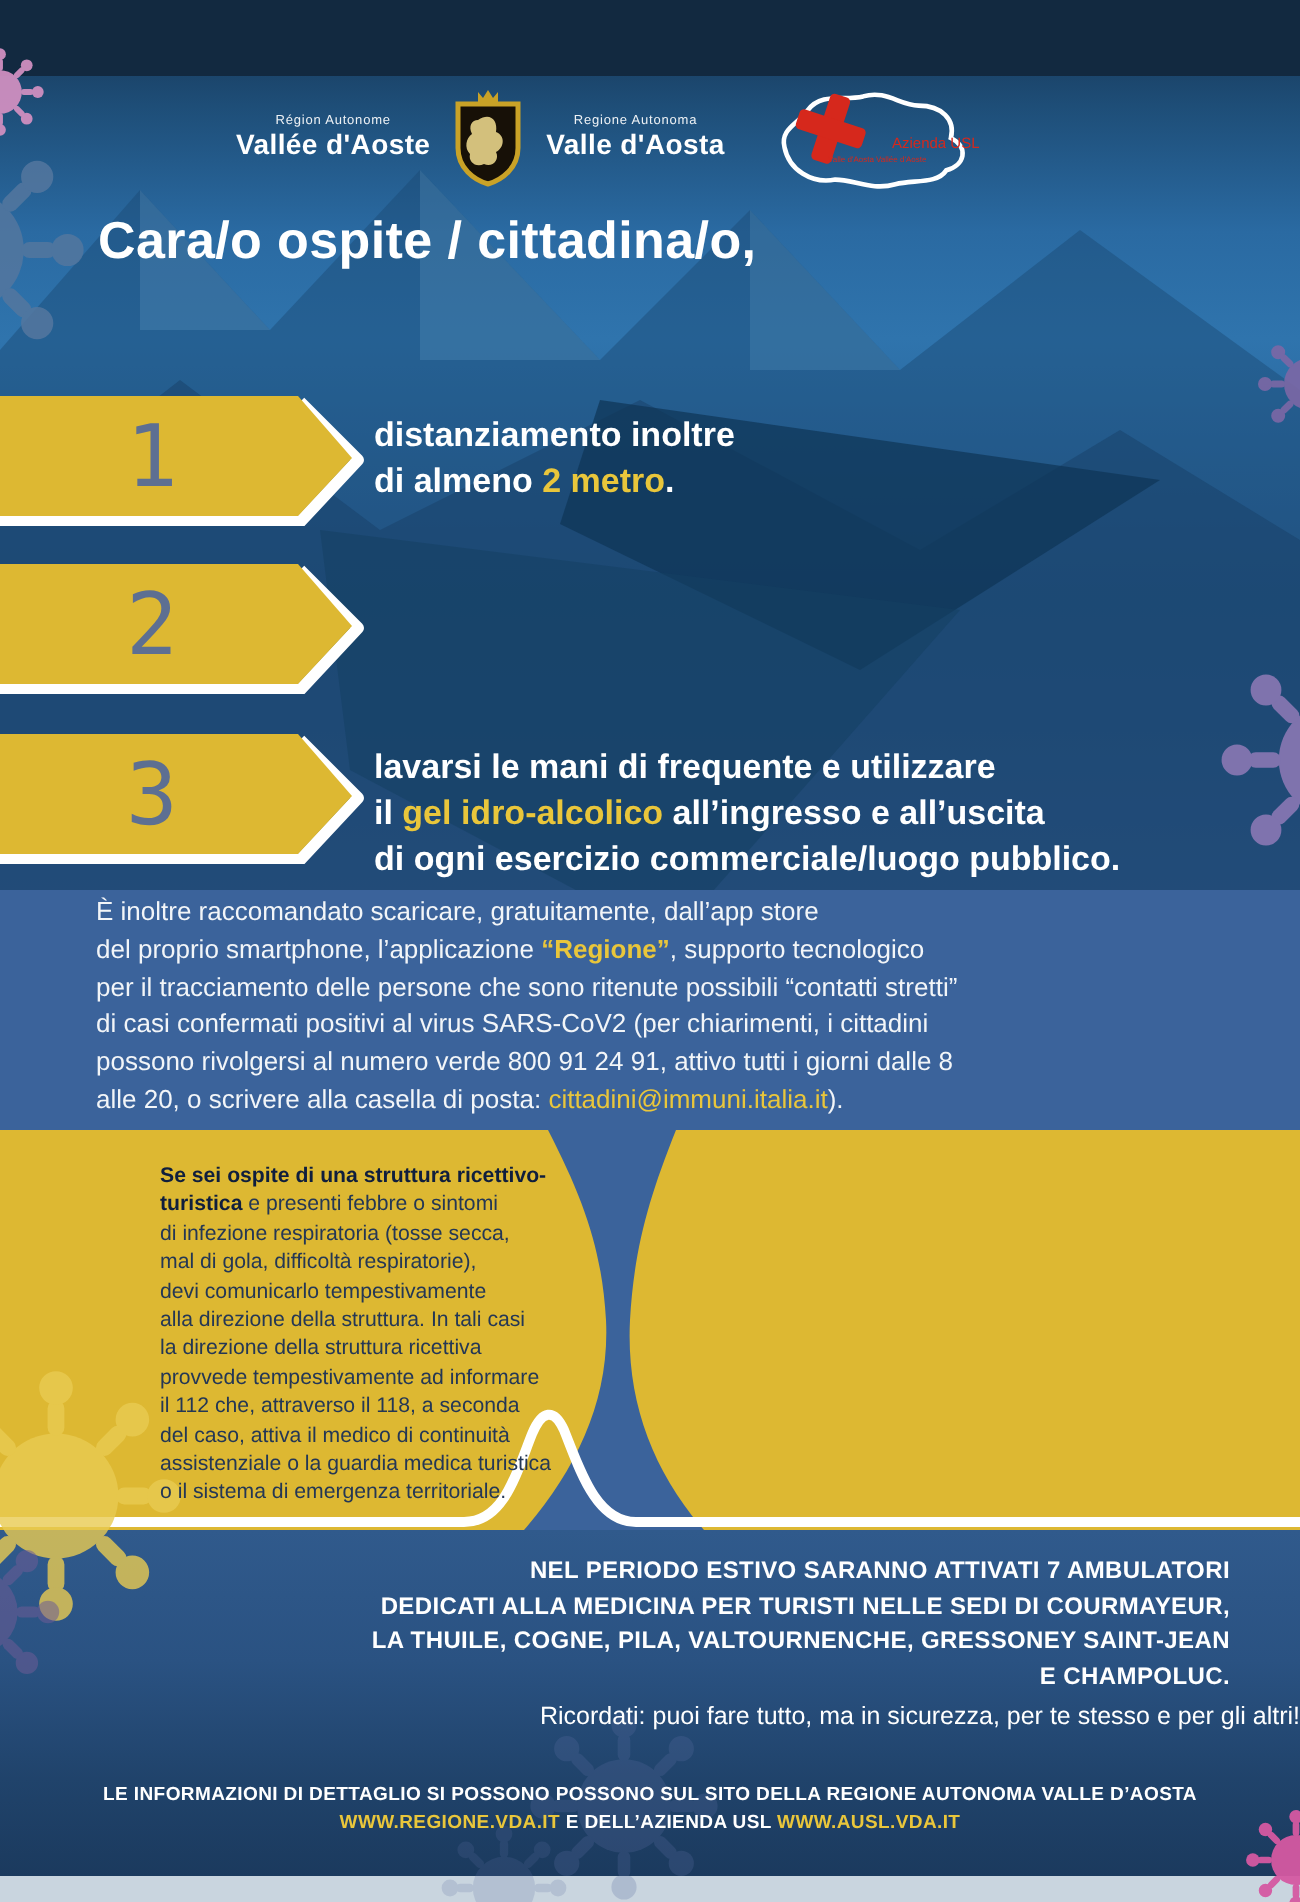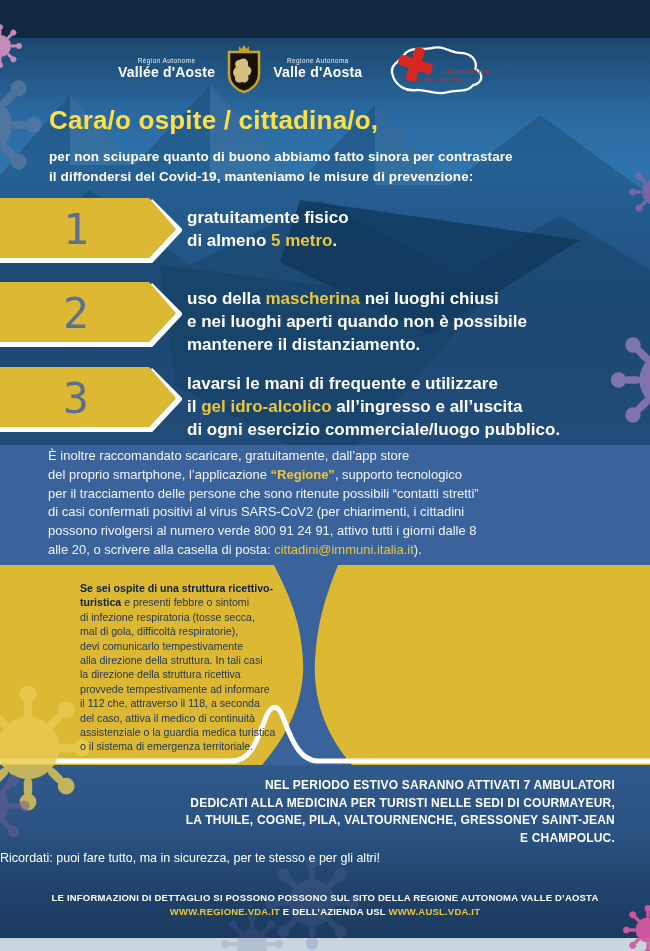--- a/index.html
+++ b/index.html
@@ -20,21 +20,21 @@
   
   .header{position:absolute;left:0;top:0;width:650px;z-index:4;}
   .region-logo{position:absolute;left:118px;top:44px;display:flex;align-items:center;gap:11px;justify-content:space-between;}
   .logo-txt{text-align:center;color:#fff;line-height:1.05;}
   .logo-small{font-size:6.5px;letter-spacing:.4px;opacity:.92;}
   .logo-name{font-size:14px;font-weight:bold;letter-spacing:.2px;}
   .usl-logo{position:absolute;left:383px;top:38px;width:104px;height:62px;}
   .usl-name{position:absolute;left:31px;top:29px;font-size:7.5px;font-weight:normal;color:#d6281c;white-space:nowrap;margin-left:32px;}
   .usl-sub{position:absolute;left:31px;top:39px;font-size:4px;color:#d6281c;white-space:nowrap;}
   
-  .title{position:absolute;left:49px;top:105px;z-index:4;color:#fde047;
+  .title{position:absolute;left:49px;top:105px;z-index:4;color:#ffffff;
     font-size:26px;font-weight:bold;letter-spacing:.2px;}
   .intro{position:absolute;left:49px;top:147px;z-index:4;color:#fff;
     font-size:13.5px;font-weight:bold;line-height:20px;white-space:pre-line;letter-spacing:.1px;}
   
   .badge{position:absolute;left:0;z-index:4;}
   .badge-num{
     position:absolute;left:28px;width:96px;text-align:center;z-index:5;
     font-family:"DejaVu Sans Mono","Liberation Mono",monospace;
     font-size:43px;font-weight:400;color:#5d6f92;
   }
@@ -50,21 +50,21 @@
   .col .lead{font-weight:bold;color:#0f1e3d;}
   .col-left{left:64px;top:581px;width:237px;font-size:10.6px;line-height:14.4px;margin-left:16px;}
   .col-right{left:348px;top:584px;width:250px;font-size:11px;line-height:15px;}
   
   .summer-bg{position:absolute;left:0;top:765px;width:650px;height:173px;z-index:1;
     background:linear-gradient(180deg,#305a8c 0%,#2a5282 38%,#20436b 72%,#1b3a5e 100%);}
   .announcement{position:absolute;left:35px;top:777px;width:580px;z-index:4;color:#fff;
     text-align:right;font-size:12px;font-weight:bold;line-height:17.5px;
     letter-spacing:.2px;white-space:pre-line;}
   .reminder{position:absolute;left:0;top:851px;width:650px;z-index:4;color:#fff;
-    text-align:left;font-size:12.5px;}
+    text-align:right;font-size:12.5px;}
   .footer-info{position:absolute;left:0;top:891px;width:650px;z-index:4;color:#fff;
     text-align:center;font-size:9.5px;font-weight:bold;line-height:13.5px;
     letter-spacing:.2px;white-space:pre-line;}
   .footer-info .hl{color:#e9c63b;}
   .bottom-strip{position:absolute;left:0;top:938px;width:650px;height:13px;z-index:2;background:#c9d5df;}
 </style>
 </head>
 <body>
 
 <div class="poster">
@@ -134,39 +134,34 @@
           <rect x="-4.5" y="-15" width="9" height="30" rx="2" fill="#d6281c"></rect>
           <rect x="-15" y="-4.5" width="30" height="9" rx="2" fill="#d6281c"></rect>
         </g>
       </svg>
       <span class="usl-name">Azienda USL</span>
       <span class="usl-sub">Valle d'Aosta Vallée d'Aoste</span>
     </div>
   </div>
 
   <div class="title">Cara/o ospite / cittadina/o,</div>
-  <div class="intro">per non sciupare quanto di buono abbiamo fatto sinora per contrastare
-il diffondersi del Covid-19, manteniamo le misure di prevenzione:</div>
 
   <svg class="badge" style="top:197px" width="192" height="66" viewBox="0 0 192 66">
     <path d="M0 64 H150 L179 33 L150 4" fill="none" stroke="#ffffff" stroke-width="6" stroke-linejoin="round"></path>
     <path d="M0 1 H149 L176 32 L149 61 H0 Z" fill="#ddb832"></path>
   </svg>
   <div class="badge-num" style="top:204px">1</div>
-  <div class="measure-text" style="top:206px"><span>gratuitamente fisico
-di almeno </span><span class="hl">5 metro</span><span>.</span></div>
+  <div class="measure-text" style="top:206px"><span>distanziamento inoltre
+di almeno </span><span class="hl">2 metro</span><span>.</span></div>
 
   <svg class="badge" style="top:281px" width="192" height="66" viewBox="0 0 192 66">
     <path d="M0 64 H150 L179 33 L150 4" fill="none" stroke="#ffffff" stroke-width="6" stroke-linejoin="round"></path>
     <path d="M0 1 H149 L176 32 L149 61 H0 Z" fill="#ddb832"></path>
   </svg>
   <div class="badge-num" style="top:288px">2</div>
-  <div class="measure-text" style="top:287px"><span>uso della </span><span class="hl">mascherina</span><span> nei luoghi chiusi
-e nei luoghi aperti quando non è possibile
-mantenere il distanziamento.</span></div>
 
   <svg class="badge" style="top:366px" width="192" height="66" viewBox="0 0 192 66">
     <path d="M0 64 H150 L179 33 L150 4" fill="none" stroke="#ffffff" stroke-width="6" stroke-linejoin="round"></path>
     <path d="M0 1 H149 L176 32 L149 61 H0 Z" fill="#ddb832"></path>
   </svg>
   <div class="badge-num" style="top:373px">3</div>
   <div class="measure-text" style="top:372px"><span>lavarsi le mani di frequente e utilizzare
 il </span><span class="hl">gel idro-alcolico</span><span> all’ingresso e all’uscita
 di ogni esercizio commerciale/luogo pubblico.</span></div>
 

